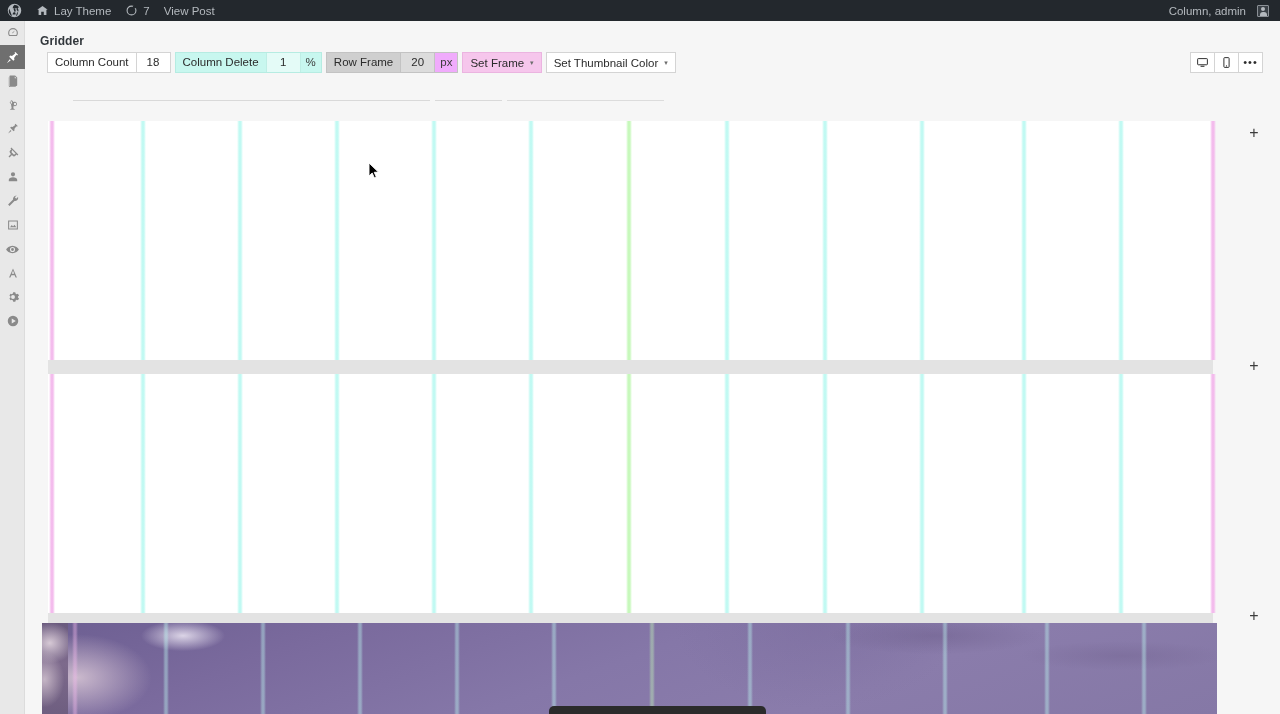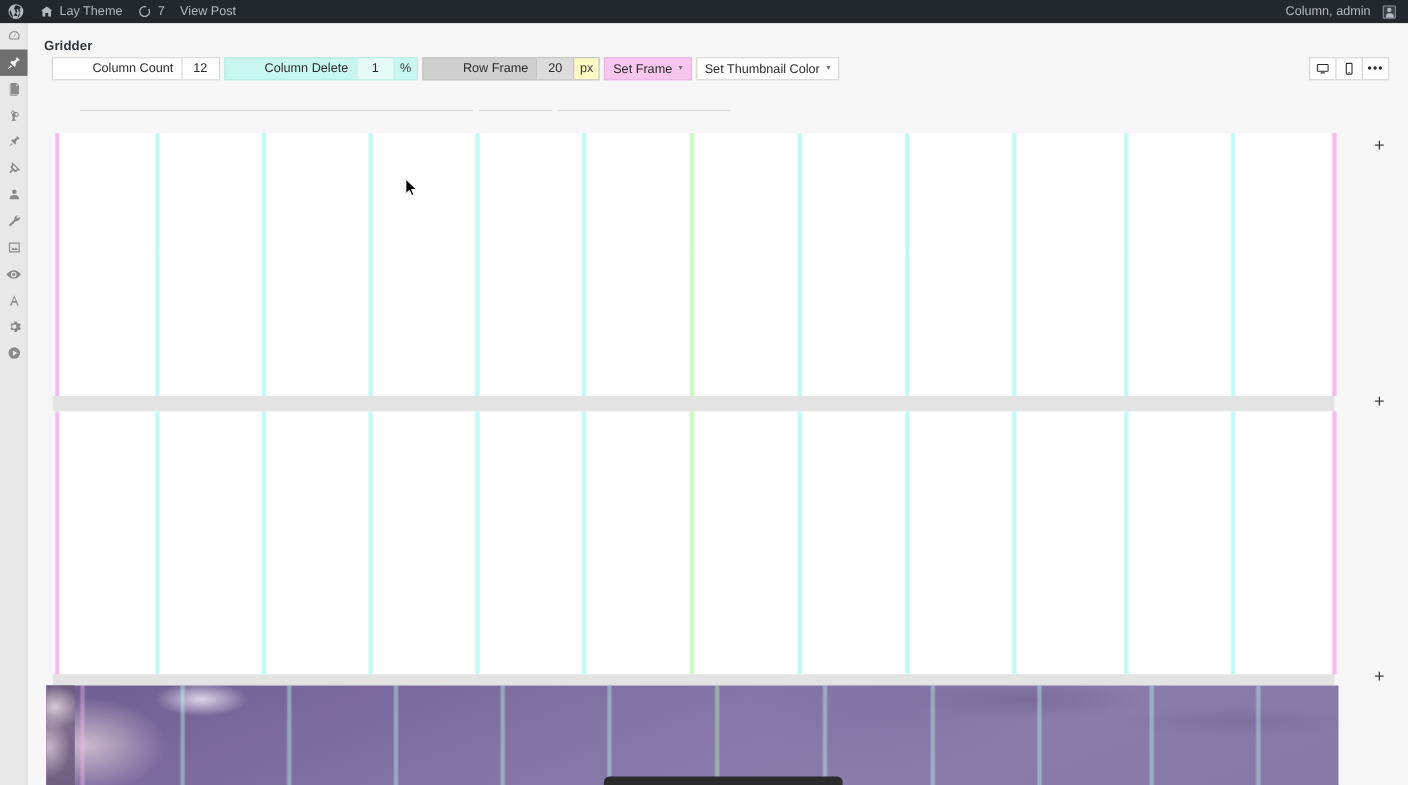--- a/index.html
+++ b/index.html
@@ -79,37 +79,37 @@
   #toolbar-settings {
     position: absolute; left: 22px; top: 31px;
     height: 21px; display: flex; align-items: stretch;
     font-size: 11.5px;
   }
   .fld {
     display: flex; align-items: center; height: 21px;
     background: #ffffff; border: 1px solid #d4d4d4;
     margin-right: 4px;
   }
-  .fld .lbl { padding: 0 7px; color: #2b2b2b; white-space: nowrap; line-height: 19px; margin-left: 29px; }
+  .fld .lbl { padding: 0 7px; color: #2b2b2b; white-space: nowrap; line-height: 19px; }
   .fld .val {
     width: 34px; height: 19px; line-height: 19px;
     text-align: center; color: #2b2b2b;
     border-left: 1px solid #d4d4d4;
     background: #fff;
   }
   .fld .unit {
     padding: 0 5px; color: #3c3c3c; line-height: 19px;
     border-left: 1px solid #d4d4d4;
   }
   .fld.cyan { background: #c8f7ef; border-color: #b6ece2; }
   .fld.cyan .val { background: #e4fbf7; border-left-color: #bfeee5; }
   .fld.cyan .unit { background: #c8f7ef; border-left-color: #bfeee5; }
   .fld.grey { background: #cfcfcf; border-color: #c3c3c3; }
   .fld.grey .val { background: #dcdcdc; border-left-color: #c3c3c3; }
-  .fld.grey .unit { background: #fef9c3; border-left-color: #c3c3c3; }
+  .fld.grey .unit { background: #f0abfc; border-left-color: #c3c3c3; }
   .btn-drop {
     display: flex; align-items: center; height: 21px;
     border: 1px solid #d4d4d4; background: #fff;
     padding: 0 7px; margin-right: 4px;
     font-size: 11.5px; color: #2b2b2b; white-space: nowrap;
   }
   .btn-drop.pink { background: #f6c6ec; border-color: #ebb4e0; }
   .caret { margin-left: 6px; font-size: 7px; color: #6d6d6d; line-height: 1; }
 
   
@@ -361,21 +361,21 @@
 </div>
 
 <div id="main">
 
   <div id="gridder-title">Gridder</div>
 
   <div id="toolbar-settings">
 
     <div class="fld">
       <span class="lbl">Column Count</span>
-      <span class="val">12</span>
+      <span class="val">18</span>
     </div>
 
     <div class="fld cyan">
       <span class="lbl">Column Delete</span>
       <span class="val">1</span>
       <span class="unit">%</span>
     </div>
 
     <div class="fld grey">
       <span class="lbl">Row Frame</span>

